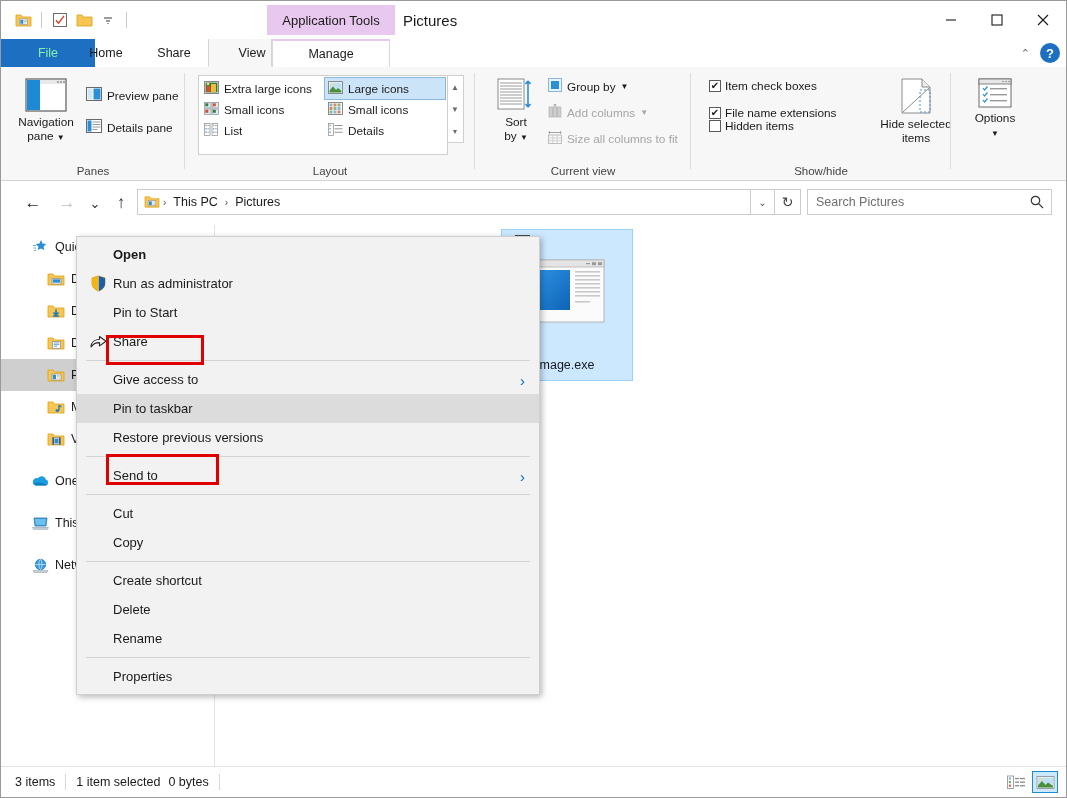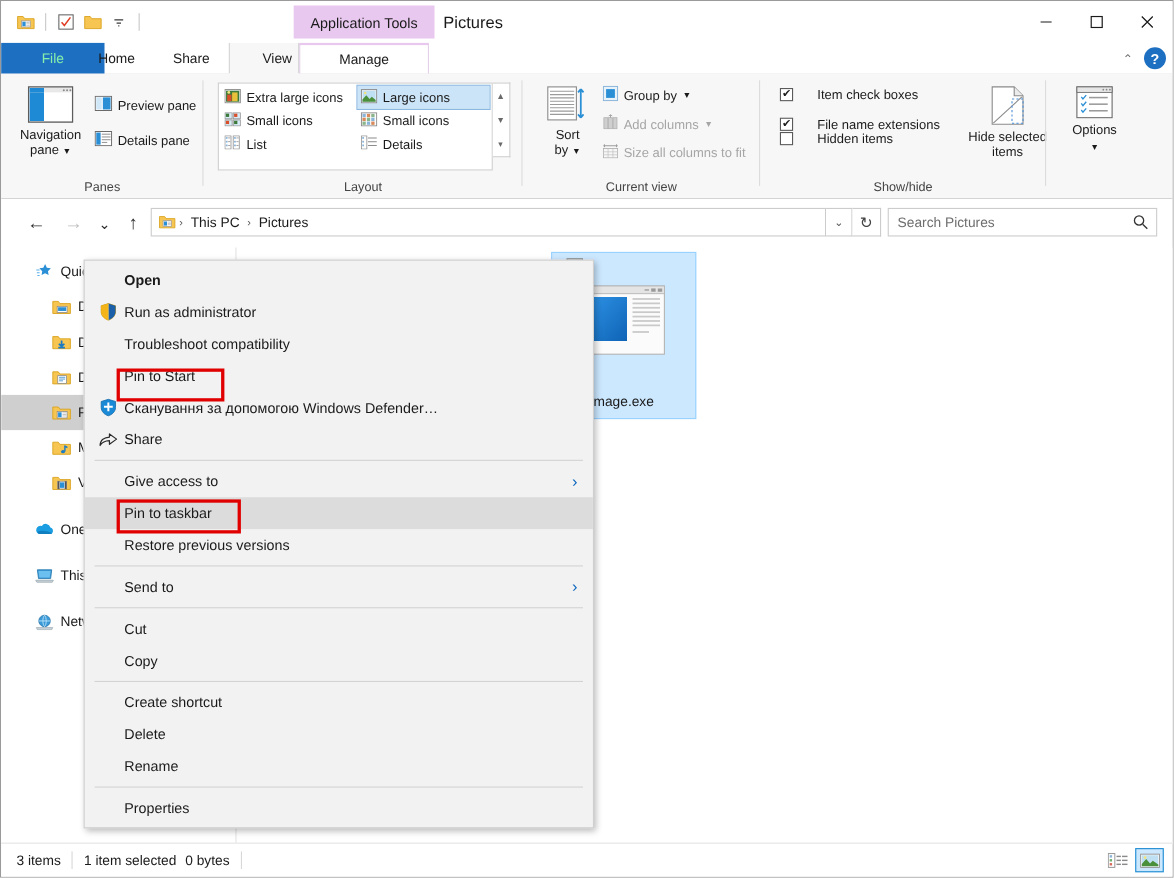--- a/index.html
+++ b/index.html
@@ -151,21 +151,21 @@
     box-sizing: border-box;
   }
   .gs-btn {
     position: absolute; left: 0; width: 14px; height: 22px;
     display: flex; align-items: center; justify-content: center;
     color: #6a6a6a; font-size: 8px; cursor: pointer;
   }
 
   
   .cbitem {
-    position: absolute; display: flex; align-items: center; gap: 22px;
+    position: absolute; display: flex; align-items: center; gap: 4px;
     font-size: 11.8px; color: #1a1a1a; cursor: pointer; white-space: nowrap;
   }
   .cb {
     width: 12px; height: 12px; border: 1px solid #5a5a5a; background: #fff;
     display: flex; align-items: center; justify-content: center;
     box-sizing: border-box; flex: none;
   }
   .cb.checked::after {
     content: "\2714"; font-size: 10px; color: #1a1a1a; line-height: 1;
   }
@@ -866,39 +866,26 @@
         <svg width="17" height="17" viewBox="0 0 17 17">
           <path d="M8.5 1L15 3v5.5C15 12 12 15 8.5 16 5 15 2 12 2 8.5V3z" fill="#f2b418" stroke="#c28f0c" stroke-width="0.7"></path>
           <path d="M8.5 1L15 3v5.5C15 12 12 15 8.5 16z" fill="#1b5fa8"></path>
           <path d="M8.5 1L2 3v5.5C2 12 5 15 8.5 16z" fill="#f2b418"></path>
           <path d="M8.5 1v15" stroke="#fff" stroke-width="0.5" opacity="0.4"></path>
         </svg>
       </span>
       <span class="mi-lbl">Run as administrator</span>
     </div>
 
-    <div class="mi">
-      <span class="mi-ico"></span>
-      <span class="mi-lbl">Troubleshoot compatibility</span>
-    </div>
 
     <div class="mi">
       <span class="mi-ico"></span>
       <span class="mi-lbl">Pin to Start</span>
     </div>
 
-    <div class="mi">
-      <span class="mi-ico">
-        <svg width="17" height="17" viewBox="0 0 17 17">
-          <path d="M8.5 1L15 3v5.5C15 12 12 15 8.5 16 5 15 2 12 2 8.5V3z" fill="#1b8ad6" stroke="#1168a8" stroke-width="0.7"></path>
-          <path d="M7.6 3.8h1.8v3.1h3.1v1.8H9.4v3.1H7.6V8.7H4.5V6.9h3.1z" fill="#fff"></path>
-        </svg>
-      </span>
-      <span class="mi-lbl">Сканування за допомогою Windows Defender…</span>
-    </div>
 
     <div class="mi">
       <span class="mi-ico">
         <svg width="17" height="15" viewBox="0 0 17 15">
           <path d="M1 13c0-5 4-7.5 8.5-7.7V2.5L16 7.2l-6.5 4.7V8.6C5.8 8.7 2.8 10 1 13z" fill="none" stroke="#2a2a2a" stroke-width="1.1" stroke-linejoin="round"></path>
         </svg>
       </span>
       <span class="mi-lbl">Share</span>
     </div>
 

